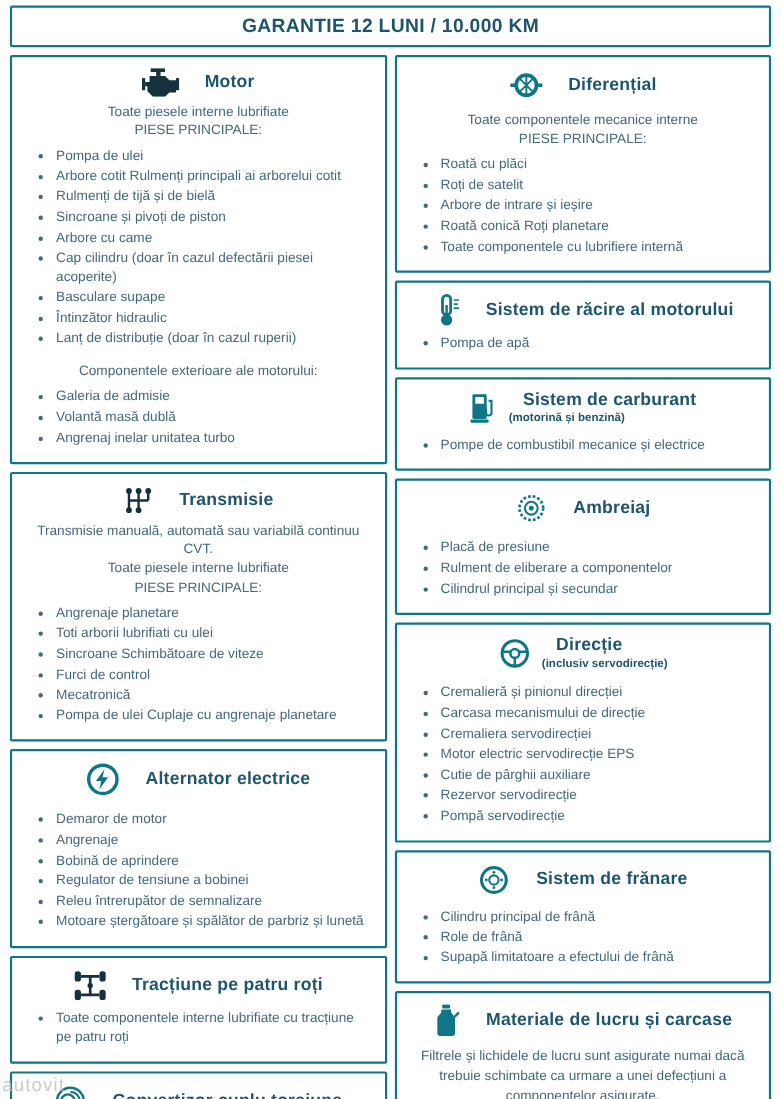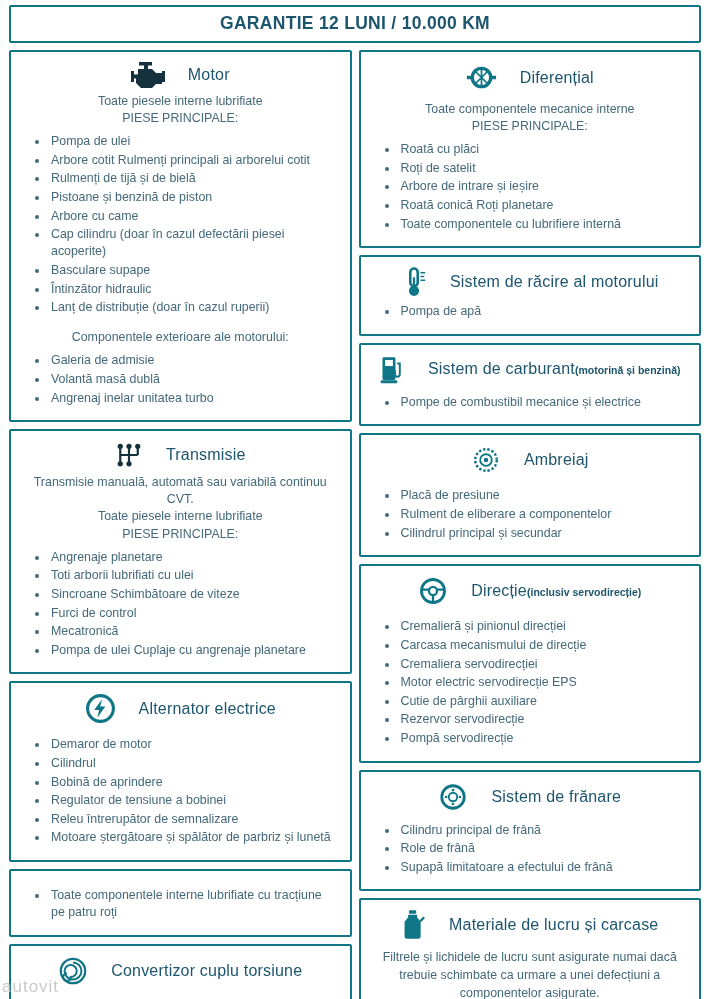--- a/index.html
+++ b/index.html
@@ -15,22 +15,22 @@
     text-align: center; padding: 6px 0 7px; margin-bottom: 7px; flex: 0 0 auto;
   }
   .masthead h1 { font-size: 17.5px; font-weight: 700; letter-spacing: .3px; color: var(--heading, #1c556d); }
   .cols { display: flex; gap: 7px; align-items: flex-start; }
   .col { flex: 1 1 0; display: flex; flex-direction: column; gap: 7px; min-width: 0; }
   .box {
     border: 2.5px solid var(--border, #0e7686); border-radius: 2px;
     background: #fff; padding: 10px 12px 12px; width: 100%;
   }
   .box-head { display: flex; align-items: center; justify-content: center; gap: 10px; margin-bottom: 5px; }
-  .box-head h2 { font-size: 16px; font-weight: 400; letter-spacing: .2px; color: var(--heading, #1c556d); white-space: nowrap; margin-left: 13px; }
-  .head-col { display: flex; flex-direction: row; align-items: center; }
+  .box-head h2 { font-size: 16px; font-weight: 700; letter-spacing: .2px; color: var(--heading, #1c556d); white-space: nowrap; margin-left: 13px; }
+  .head-col { display: flex; flex-direction: column; }
   .subtitle { font-size: 10.5px; font-weight: 700; color: var(--heading, #1c556d); margin-top: 1px; }
   .icon { display: inline-flex; align-items: center; color: var(--icon, #0e7686); flex: 0 0 auto; }
   .icon.dark { color: var(--icon-dark, #16313e); }
   .intro { text-align: center; font-size: 12.4px; line-height: 1.38; }
   .subheading { margin-top: 13px; }
   ul { list-style: disc; padding-left: 26px; margin-top: 6px; }
   li { font-size: 12.4px; line-height: 1.38; margin: 1.5px 0; padding-left: 2px; }
   li::marker { color: inherit; }
   .para { text-align: center; font-size: 12.4px; line-height: 1.42; margin-top: 10px; }
   .watermark {
@@ -67,21 +67,21 @@
             </svg>
           </span>
           <h2>Motor</h2>
         </div>
         <p class="intro">Toate piesele interne lubrifiate</p>
         <p class="intro">PIESE PRINCIPALE:</p>
         <ul>
           <li>Pompa de ulei</li>
           <li>Arbore cotit Rulmenți principali ai arborelui cotit</li>
           <li>Rulmenți de tijă și de bielă</li>
-          <li>Pistoane și benzină de piston</li>
+          <li>Sincroane și pivoți de piston</li>
           <li>Arbore cu came</li>
           <li>Cap cilindru (doar în cazul defectării piesei acoperite)</li>
           <li>Basculare supape</li>
           <li>Întinzător hidraulic</li>
           <li>Lanț de distribuție (doar în cazul ruperii)</li>
         </ul>
         <p class="intro subheading">Componentele exterioare ale motorului:</p>
         <ul>
           <li>Galeria de admisie</li>
           <li>Volantă masă dublă</li>
@@ -125,29 +125,44 @@
           <span class="icon">
             <svg width="31" height="31" viewBox="0 0 32 32">
               <circle cx="16" cy="16" r="13.3" fill="none" stroke="currentColor" stroke-width="3.2"></circle>
               <path d="M17.5 6.5 9.5 17.5h5l-1.8 8 8.3-11.5h-5.3z" fill="currentColor"></path>
             </svg>
           </span>
           <h2>Alternator electrice</h2>
         </div>
         <ul style="margin-top:12px;">
           <li>Demaror de motor</li>
-          <li>Cilindrul</li>
+          <li>Angrenaje</li>
           <li>Bobină de aprindere</li>
           <li>Regulator de tensiune a bobinei</li>
           <li>Releu întrerupător de semnalizare</li>
           <li>Motoare ștergătoare și spălător de parbriz și lunetă</li>
         </ul>
       </section>
 
       <section class="box">
+        <div class="box-head">
+          <span class="icon dark">
+            <svg width="30" height="30" viewBox="0 0 32 32">
+              <g fill="currentColor">
+                <rect x="1" y="2" width="6" height="10" rx="2.5"></rect>
+                <rect x="25" y="2" width="6" height="10" rx="2.5"></rect>
+                <rect x="1" y="20" width="6" height="10" rx="2.5"></rect>
+                <rect x="25" y="20" width="6" height="10" rx="2.5"></rect>
+                <circle cx="16" cy="16" r="2.6"></circle>
+              </g>
+              <path d="M7 7h18M7 25h18M16 7v18" fill="none" stroke="currentColor" stroke-width="2.6"></path>
+            </svg>
+          </span>
+          <h2>Tracțiune pe patru roți</h2>
+        </div>
         <ul>
           <li>Toate componentele interne lubrifiate cu tracțiune pe patru roți</li>
         </ul>
       </section>
 
       <section class="box">
         <div class="box-head">
           <span class="icon">
             <svg width="30" height="30" viewBox="0 0 32 32" fill="none" stroke="currentColor">
               <circle cx="16" cy="16" r="13" stroke-width="2.4"></circle>

